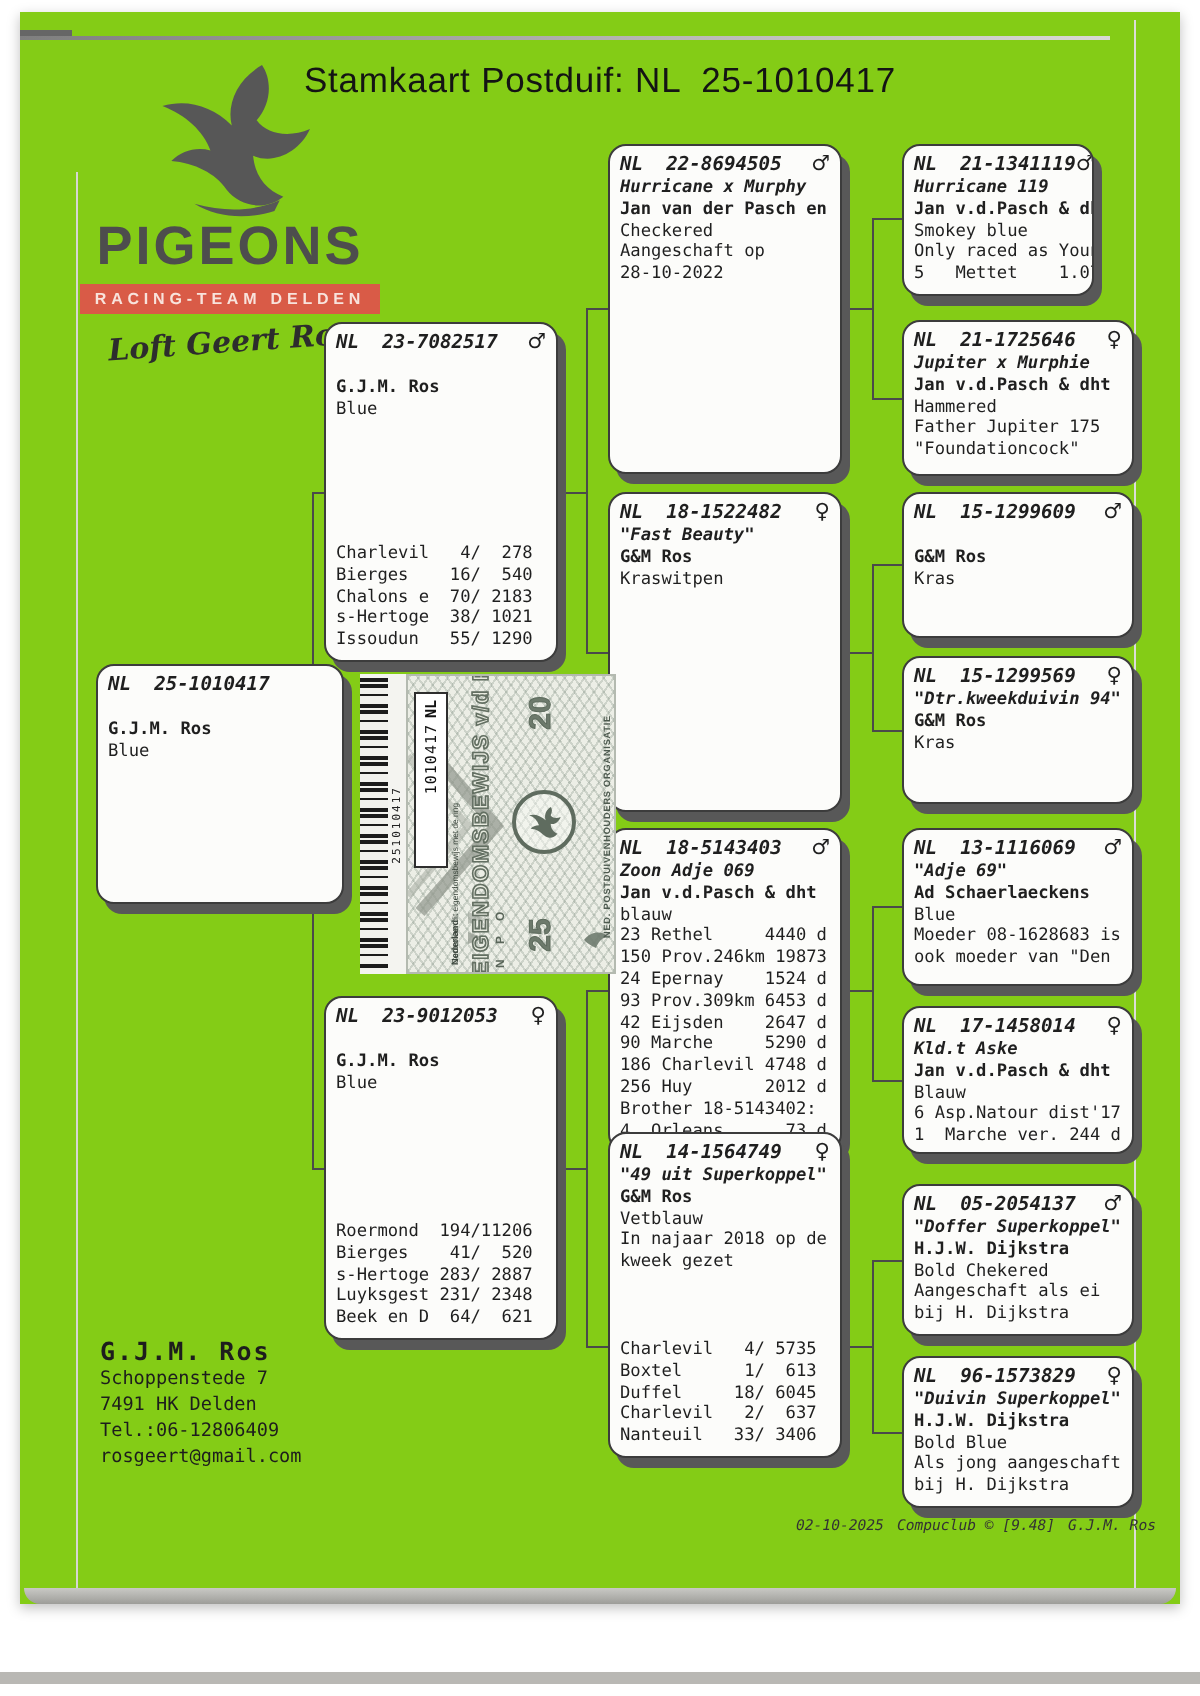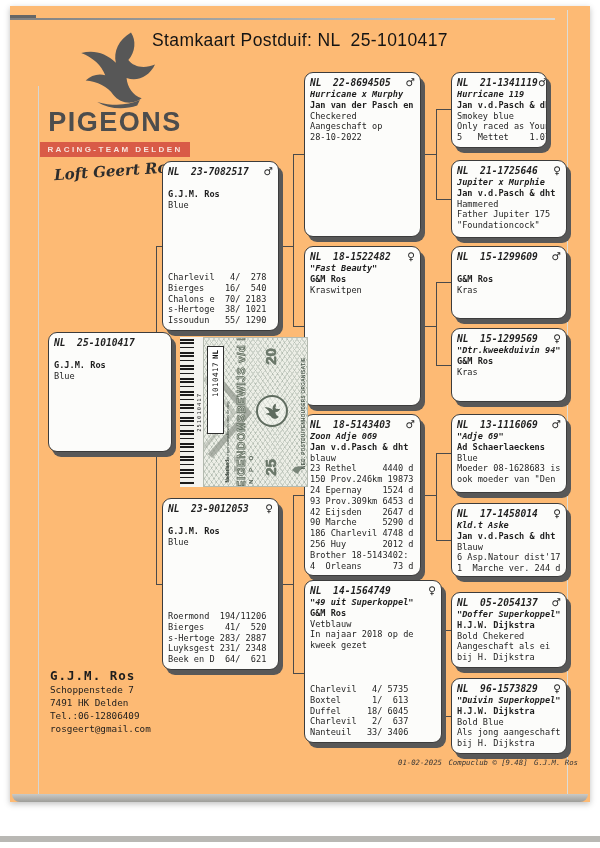--- a/index.html
+++ b/index.html
@@ -3,21 +3,21 @@
 <meta charset="utf-8">
 <style>
   html,body{margin:0;padding:0;}
   body{
     width:600px;height:848px;position:relative;overflow:hidden;
     background:#ffffff;font-family:"Liberation Sans",sans-serif;
   }
   
   .paper{
     position:absolute;left:10px;top:6px;width:580px;height:796px;
-    background:#fdba74;box-shadow:0 2px 6px rgba(0,0,0,.25);
+    background:#84cc16;box-shadow:0 2px 6px rgba(0,0,0,.25);
   }
   .scan-topline{position:absolute;left:0;top:12px;width:545px;height:2px;
     background:linear-gradient(90deg,#7f7f7f,#b9b9b6 60%,#d9d9d5);}
   .scan-mark{position:absolute;left:0;top:9px;width:26px;height:3px;background:#666;}
   .scan-leftline{position:absolute;left:28px;top:80px;width:1px;height:710px;background:#d6d6d2;}
   .scan-rightline{position:absolute;left:557px;top:4px;width:1px;height:790px;background:#dcdcd8;}
   .scan-bottom{position:absolute;left:2px;top:788px;width:576px;height:8px;
     background:linear-gradient(180deg,#c9c9c5,#9d9d99);border-radius:0 0 8px 8px;}
   .below-paper{position:absolute;left:0;top:806px;width:600px;height:42px;
     background:linear-gradient(180deg,#f2f1ed,#dedddg 70%,#cfceca);}
@@ -204,21 +204,21 @@
 24 Epernay    1524 d
 93 Prov.309km 6453 d
 42 Eijsden    2647 d
 90 Marche     5290 d
 186 Charlevil 4748 d
 256 Huy       2012 d
 Brother 18-5143402:
 4  Orleans      73 d</div>
     <div class="bresults"></div>
   </div>
-  <div class="pbox" style="left:294px;top:574px;width:138px;height:163px">
+  <div class="pbox" style="left:294px;top:560px;width:117px;height:163px">
     <div class="ringrow"><span>NL  14-1564749</span><span class="sex">♀</span></div>
     <div class="bname">"49 uit Superkoppel"</div>
     <div class="bowner">G&amp;M Ros</div>
     <div class="bdesc">Vetblauw
 In najaar 2018 op de
 kweek gezet</div>
     <div class="bresults">Charlevil   4/ 5735
 Boxtel      1/  613
 Duffel     18/ 6045
 Charlevil   2/  637
@@ -320,21 +320,21 @@
 
   <div class="footer-left">
     <div class="fname">G.J.M. Ros</div>
     <div class="fline">Schoppenstede 7</div>
     <div class="fline">7491 HK  Delden</div>
     <div class="fline">Tel.:06-12806409</div>
     <div class="fline">rosgeert@gmail.com</div>
   </div>
 
   <div class="credit">
-    <span>01-02-2025</span>
+    <span>02-10-2025</span>
     <span>Compuclub © [9.48]</span>
     <span>G.J.M. Ros</span>
   </div>
 
   <div class="scan-bottom"></div>
 </div>
 
 <div class="below-paper"></div>
 <div class="below-band"></div>
 

